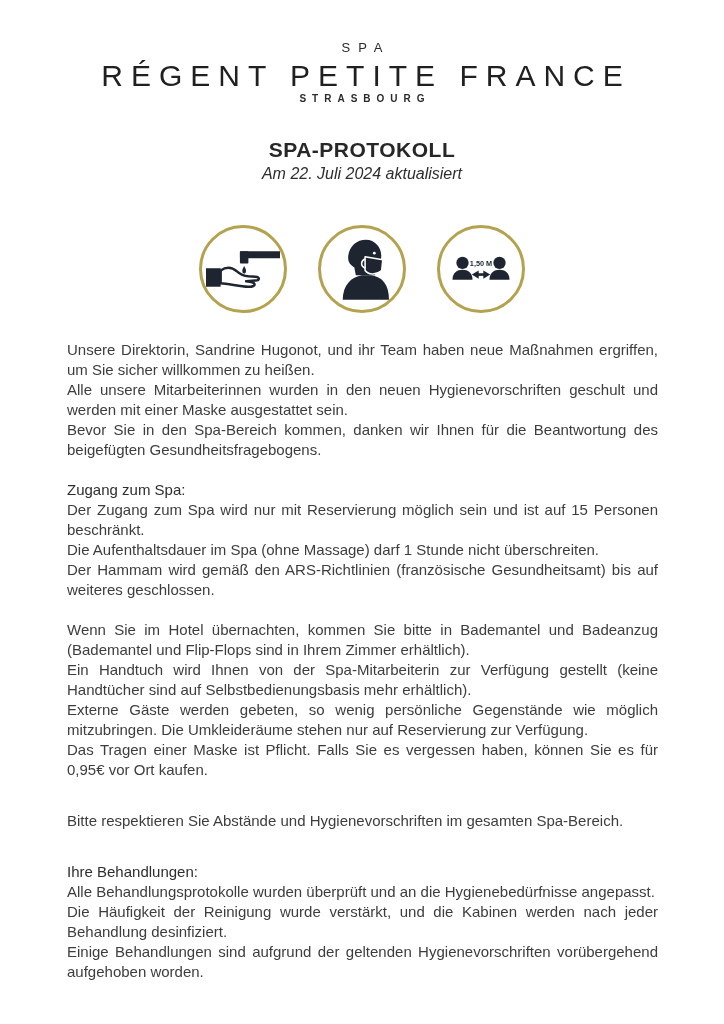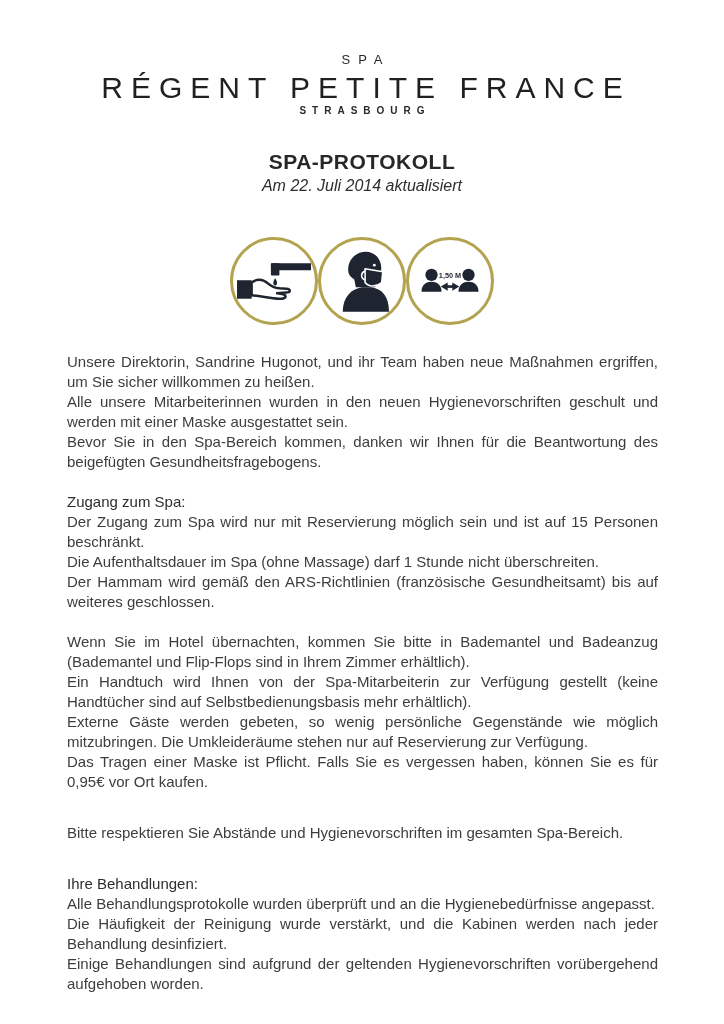--- a/index.html
+++ b/index.html
@@ -10,21 +10,21 @@
   .page {
     position: relative;
     width: 724px;
     height: 1024px;
     background: #ffffff;
     font-family: "Liberation Sans", sans-serif;
     overflow: hidden;
   }
   
   .brand {
-    padding-top: 52px;
+    padding-top: 40px;
     text-align: center;
     color: #232323;
   }
   .brand-top {
     font-size: 13px;
     letter-spacing: 8px;
     text-indent: 8px; 
     color: #2a2a2a;
   }
   .brand-name {
@@ -57,20 +57,21 @@
     text-align: center;
     font-style: italic;
     font-size: 16px;
     color: #2e2e2e;
   }
   
   .icons-row {
     margin-top: 42px;
     display: flex;
     justify-content: center;
+    gap: 31px;
   }
   .icon-circle {
     width: 82px;
     height: 82px;
     border: 3px solid #b3a24e;
     border-radius: 50%;
     display: flex;
     align-items: center;
     justify-content: center;
     background: #ffffff;
@@ -107,21 +108,21 @@
 
 <div class="page">
 
   <header class="brand">
     <div class="brand-top">SPA</div>
     <div class="brand-name">RÉGENT PETITE FRANCE</div>
     <div class="brand-city">STRASBOURG</div>
   </header>
 
   <div class="doc-title">SPA-PROTOKOLL</div>
-  <div class="doc-subtitle">Am 22. Juli 2014 aktualisiert</div>
+  <div class="doc-subtitle">Am 22. Juli 2024 aktualisiert</div>
 
   <div class="icons-row">
 
     <div class="icon-circle">
       <svg viewBox="0 0 96 96" aria-hidden="true">
         <g fill="#1e2531">
           <rect x="44" y="25" width="54" height="9" rx="1"></rect>
           <rect x="44" y="25" width="11" height="16" rx="1"></rect>
           <path d="M49.5,44 q-5,8 0,10 q5,-2 0,-10 Z"></path>
           <rect x="-4" y="47" width="23" height="24"></rect>

